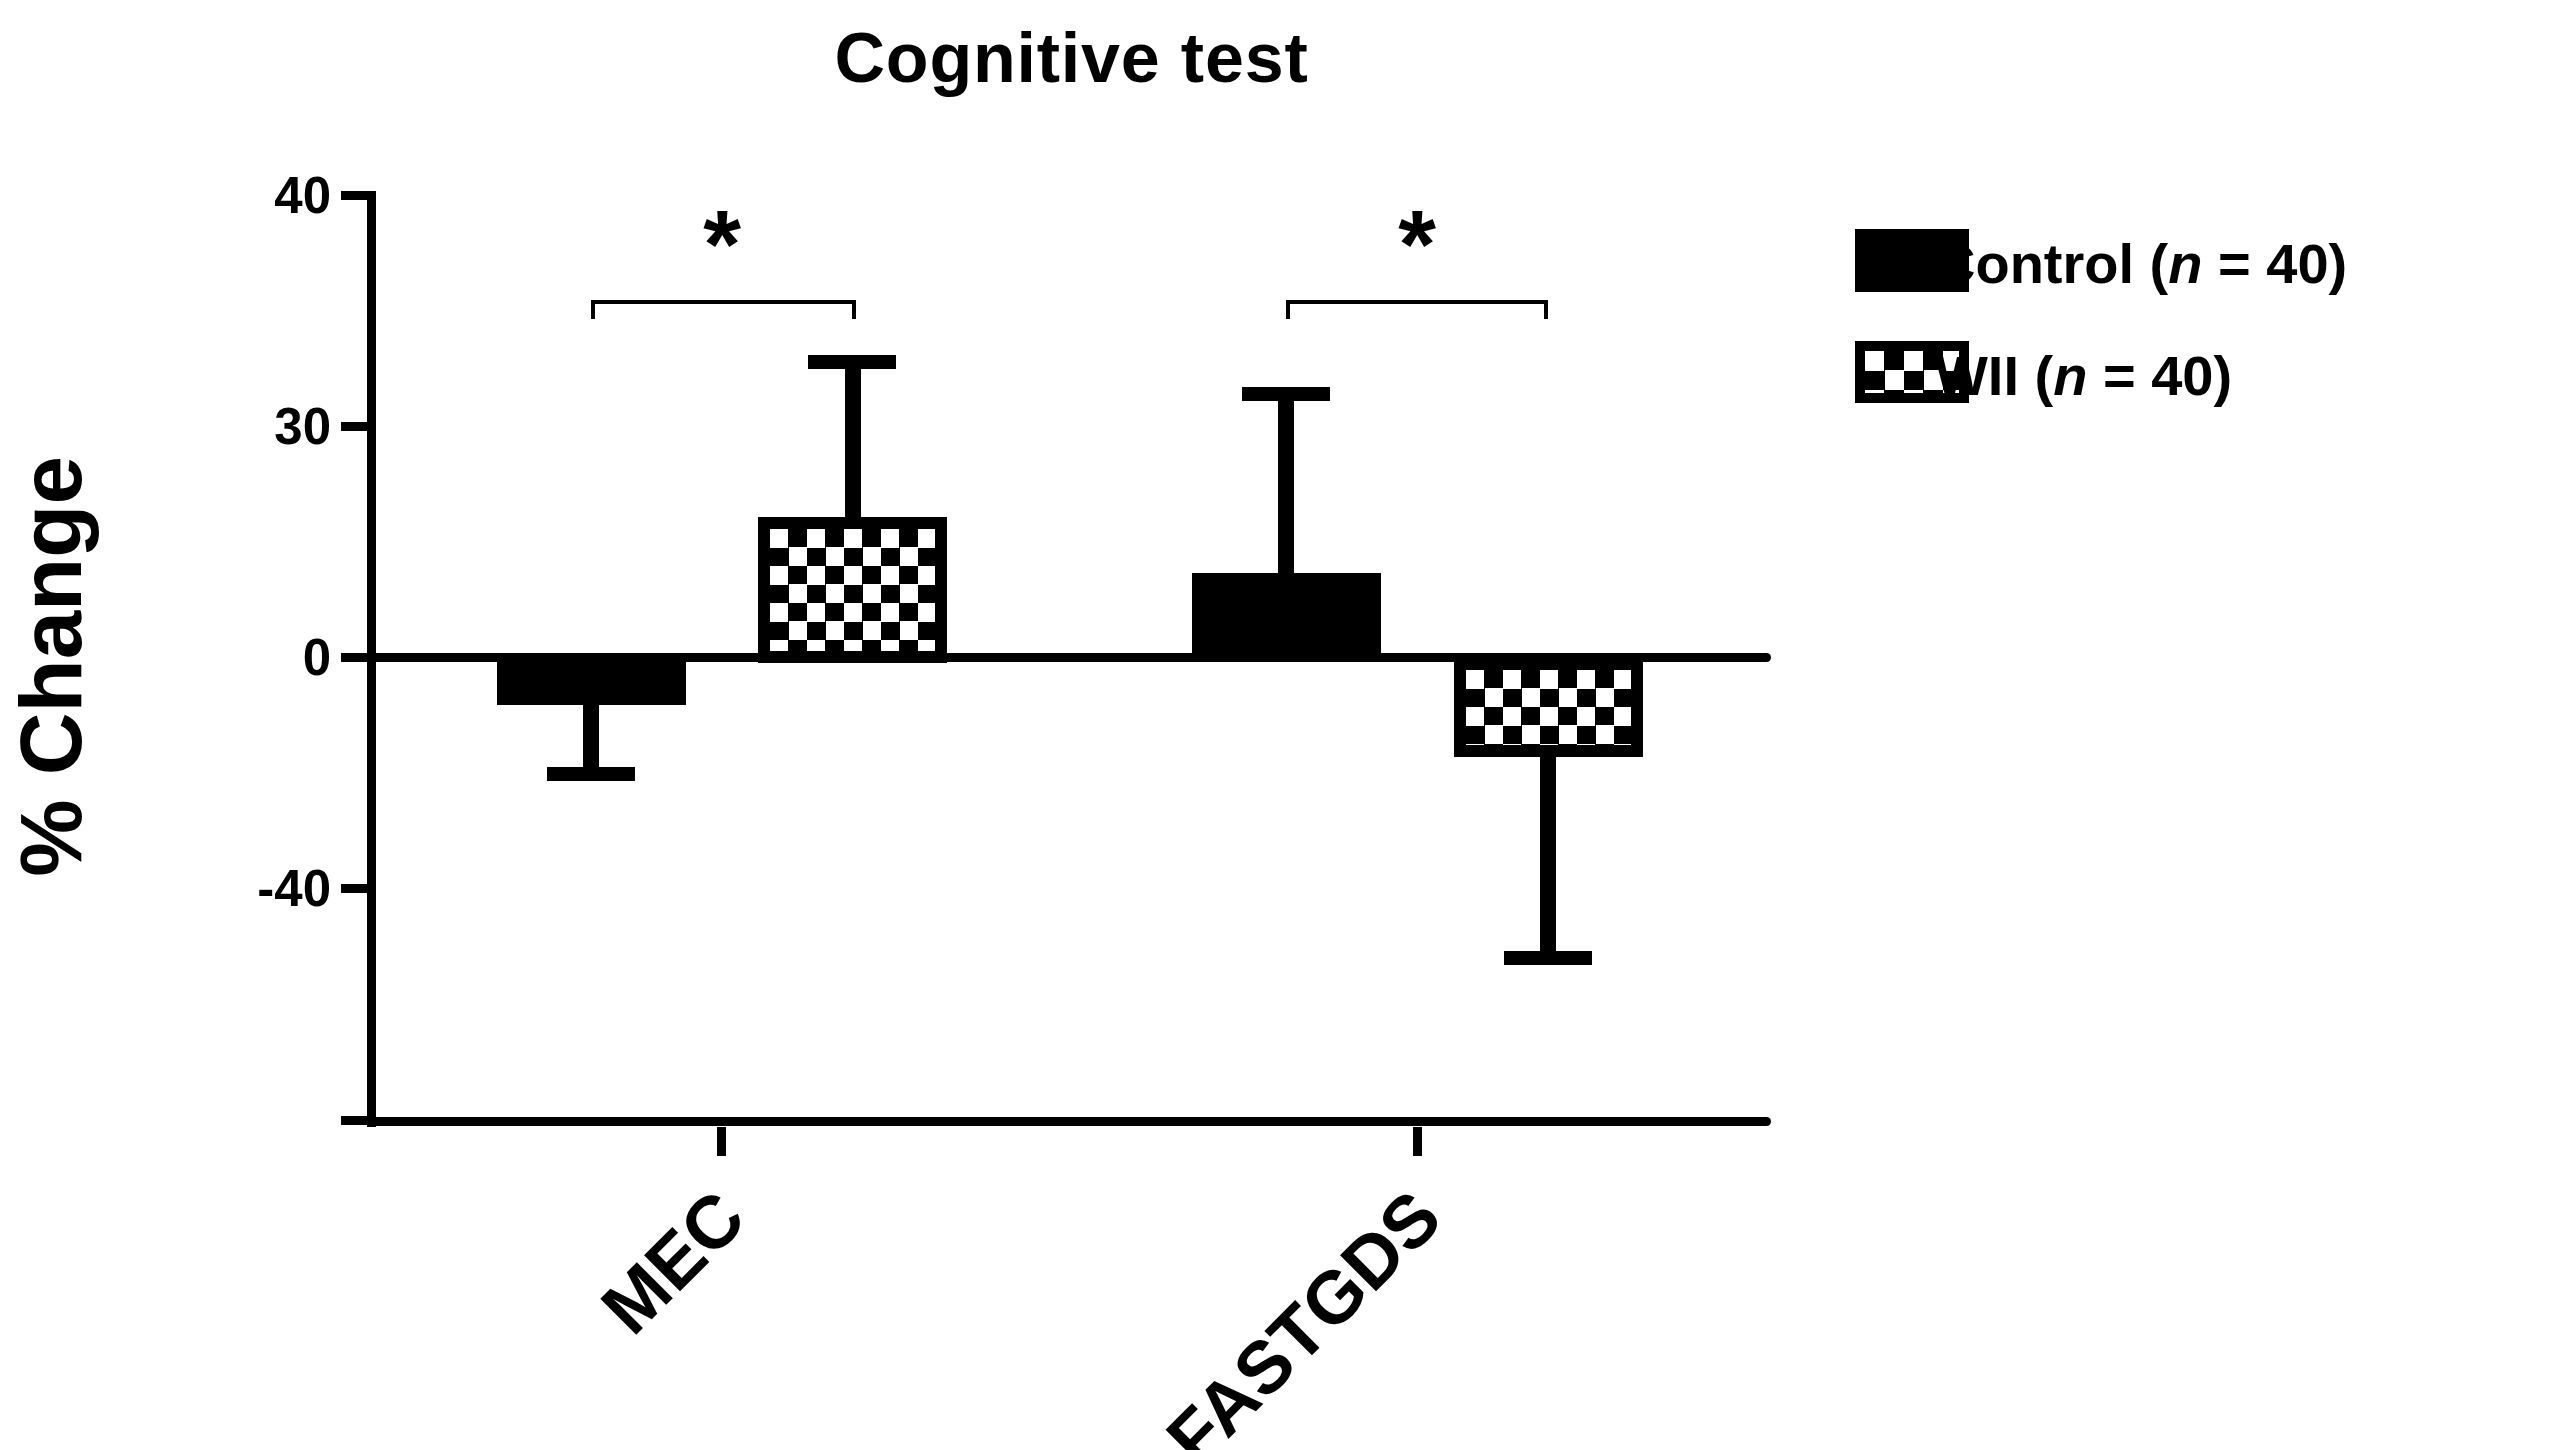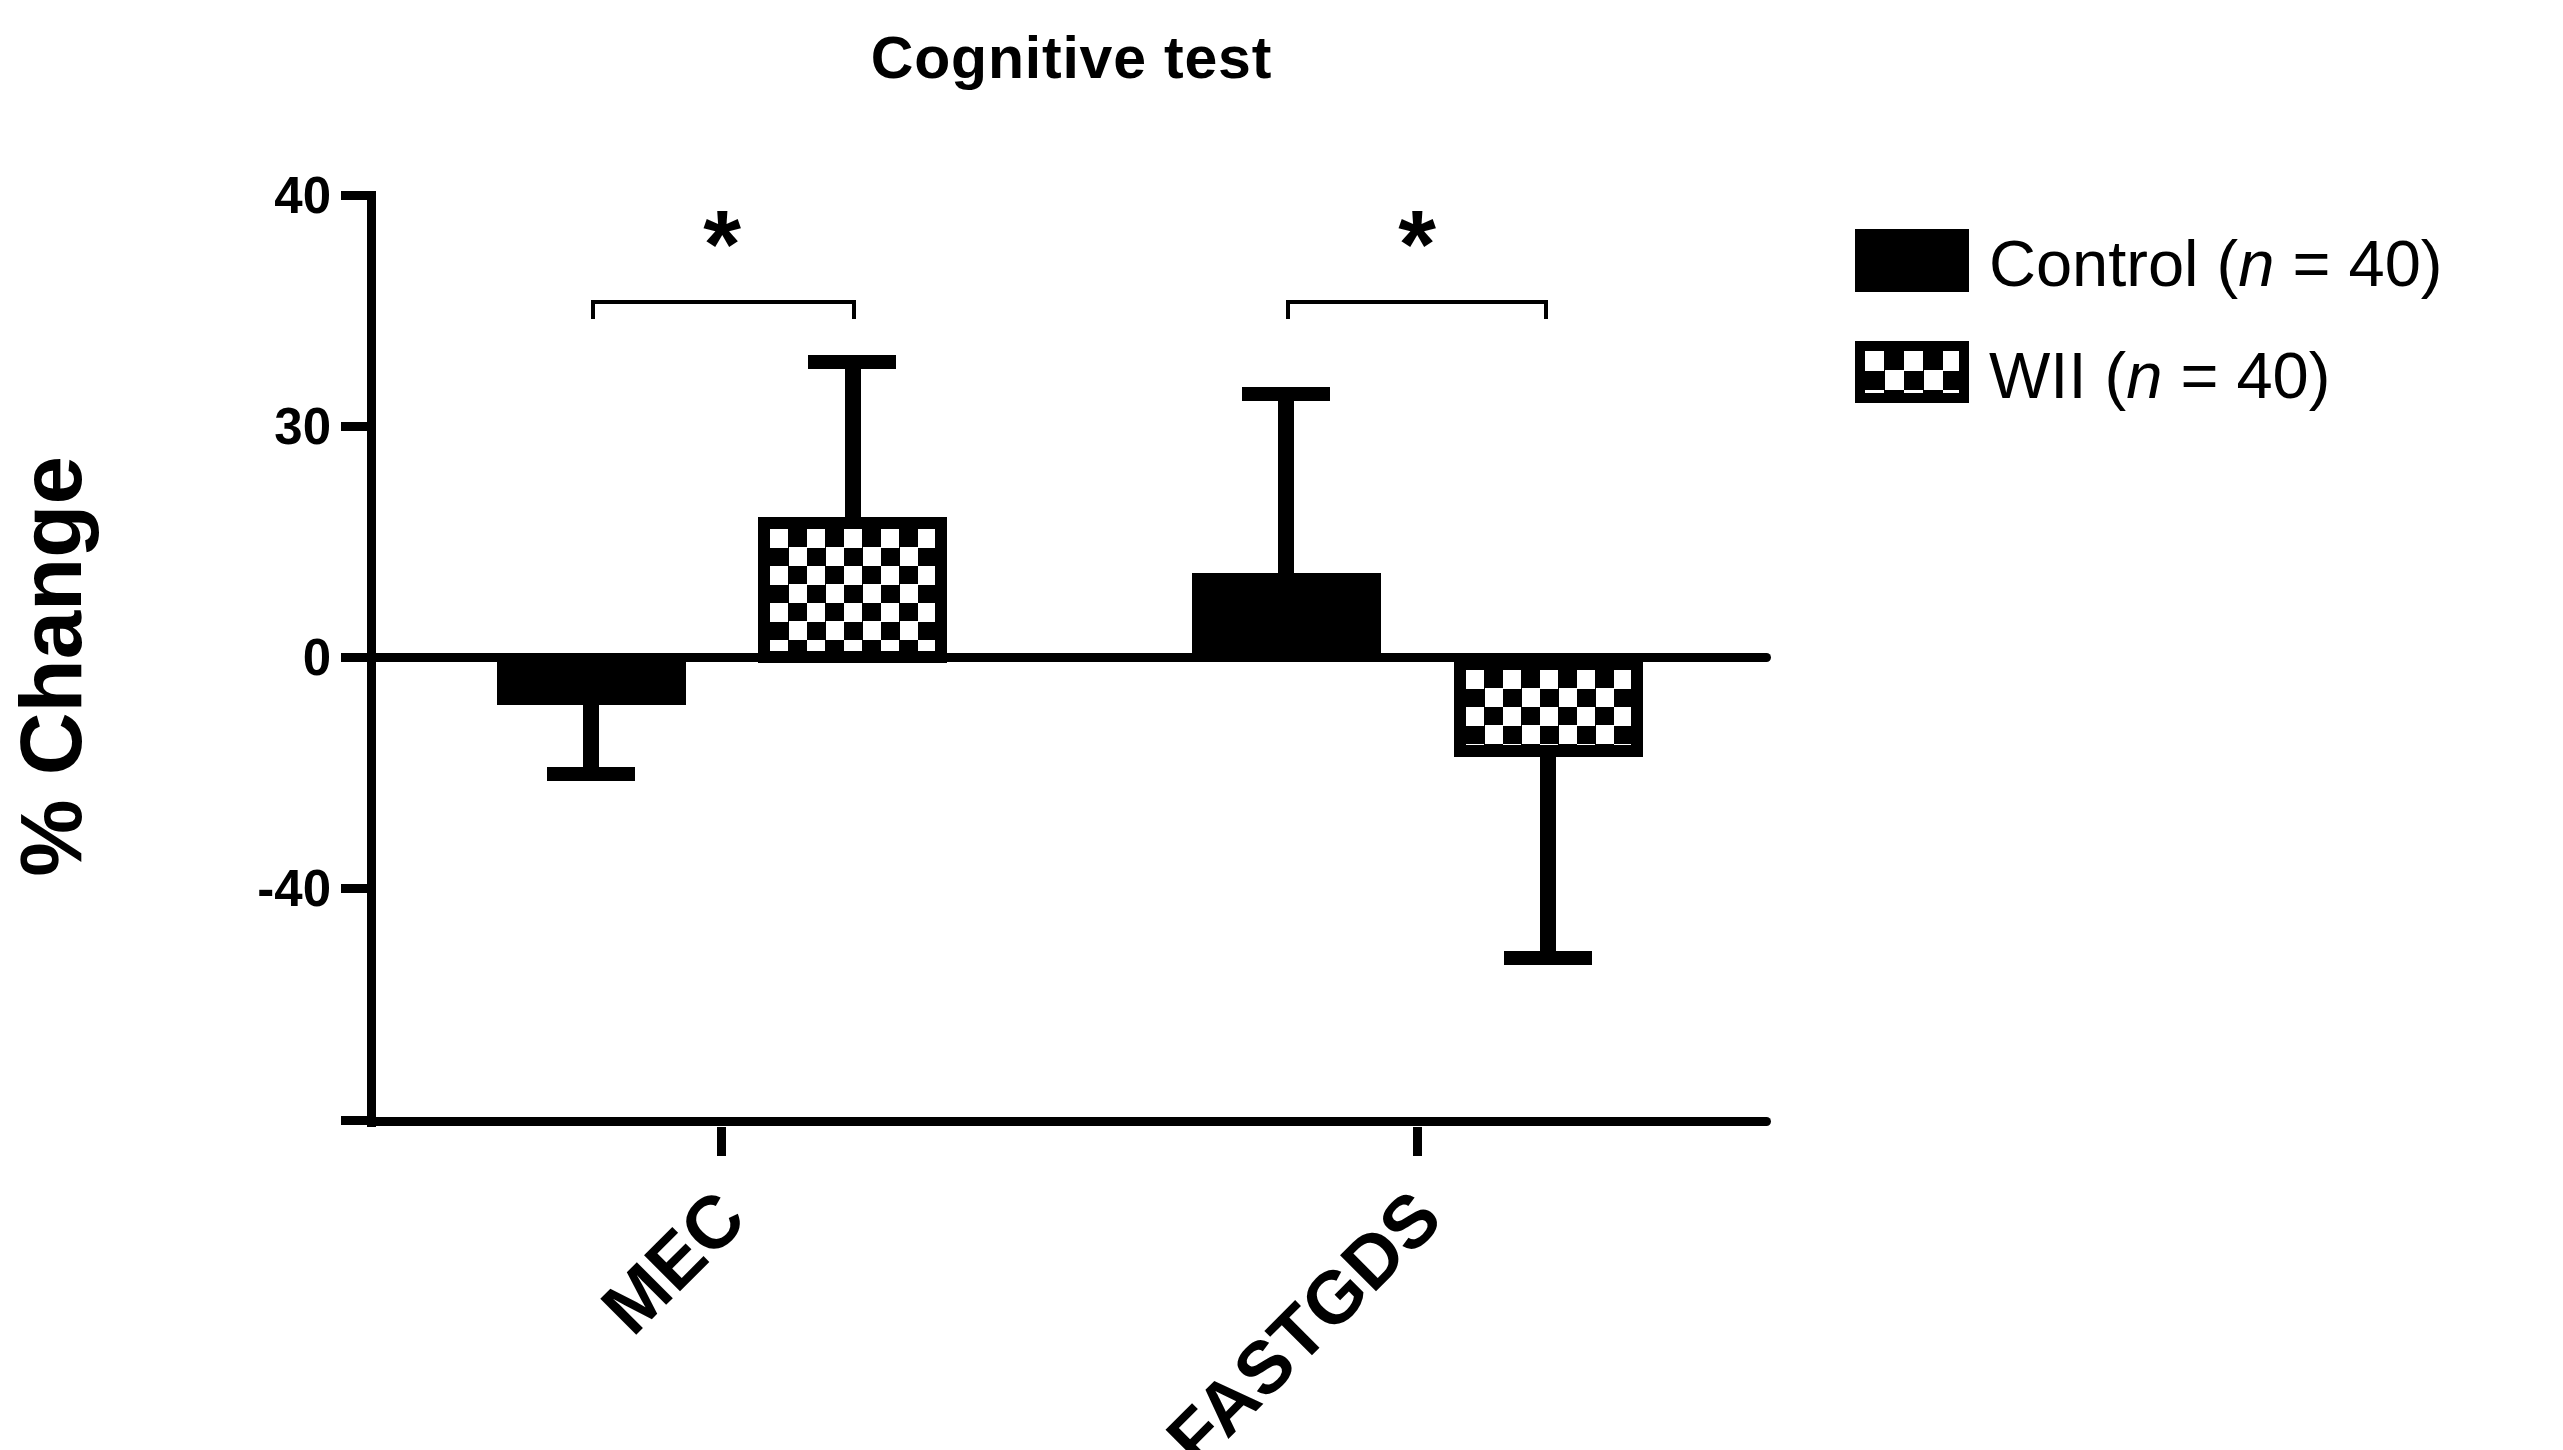--- a/index.html
+++ b/index.html
@@ -8,21 +8,21 @@
     width:2563px;height:1450px;
     background:#ffffff;
     font-family:"Liberation Sans", sans-serif;
     color:#000;
     overflow:hidden;
   }
   .abs{position:absolute;}
   
   .title{
     left:372px;top:0px;width:1399px;height:116px;
-    font-size:59px;font-weight:bold;text-align:center;line-height:116px;
+    font-size:70px;font-weight:bold;text-align:center;line-height:116px;
     letter-spacing:0.8px;
   }
   .ylabel{
     left:-415px;top:616px;width:930px;height:101px;
     font-size:87px;font-weight:bold;text-align:center;line-height:101px;
     transform:rotate(-90deg);
   }
   .ytick-label{
     left:116px;width:215px;height:85px;
     font-size:51px;font-weight:bold;text-align:right;line-height:85px;
@@ -64,21 +64,21 @@
   .legend-swatch-solid{left:1855px;top:229px;width:114px;height:63px;background:#000;}
   .legend-swatch-checker{
     left:1855px;top:341px;width:114px;height:62px;
     background-color:#000;
     background-image:conic-gradient(#000 25%, #fff 0 50%, #000 0 75%, #fff 0);
     background-size:39px 39px;
     border:10px solid #000;
     box-sizing:border-box;
   }
   .legend-text{
-    left:1989px;height:85px;font-size:65px;line-height:85px;white-space:nowrap;
+    left:1935px;height:85px;font-size:56px;line-height:85px;white-space:nowrap;font-weight:bold;
   }
   .legend-text .nvar{font-style:italic;}
 </style>
 </head>
 <body>
 
 <div id="figure">
 
   <div class="abs title">Cognitive test</div>
 

